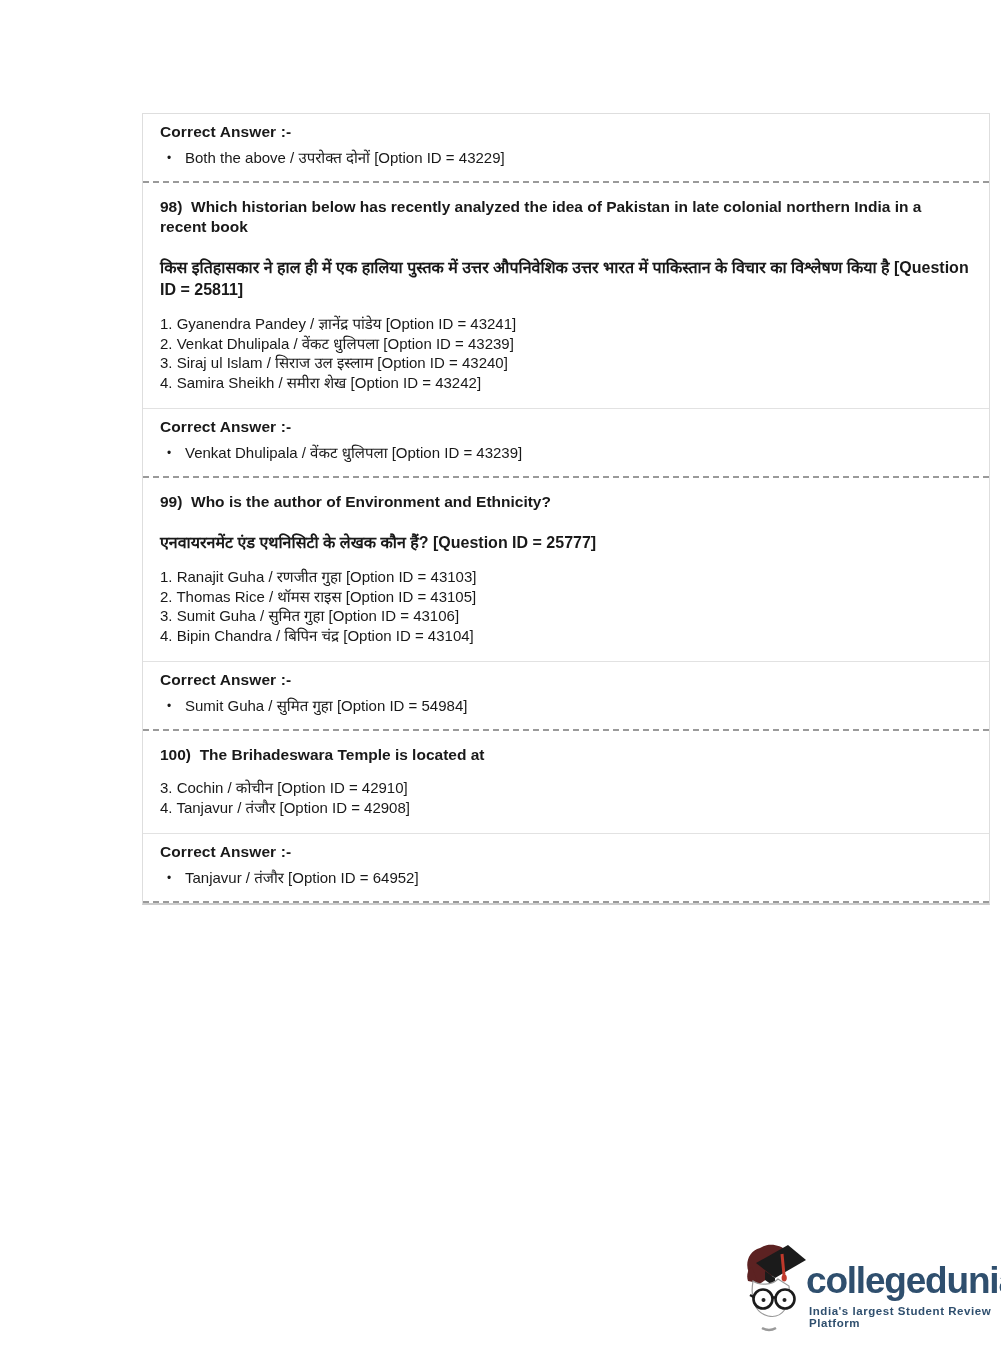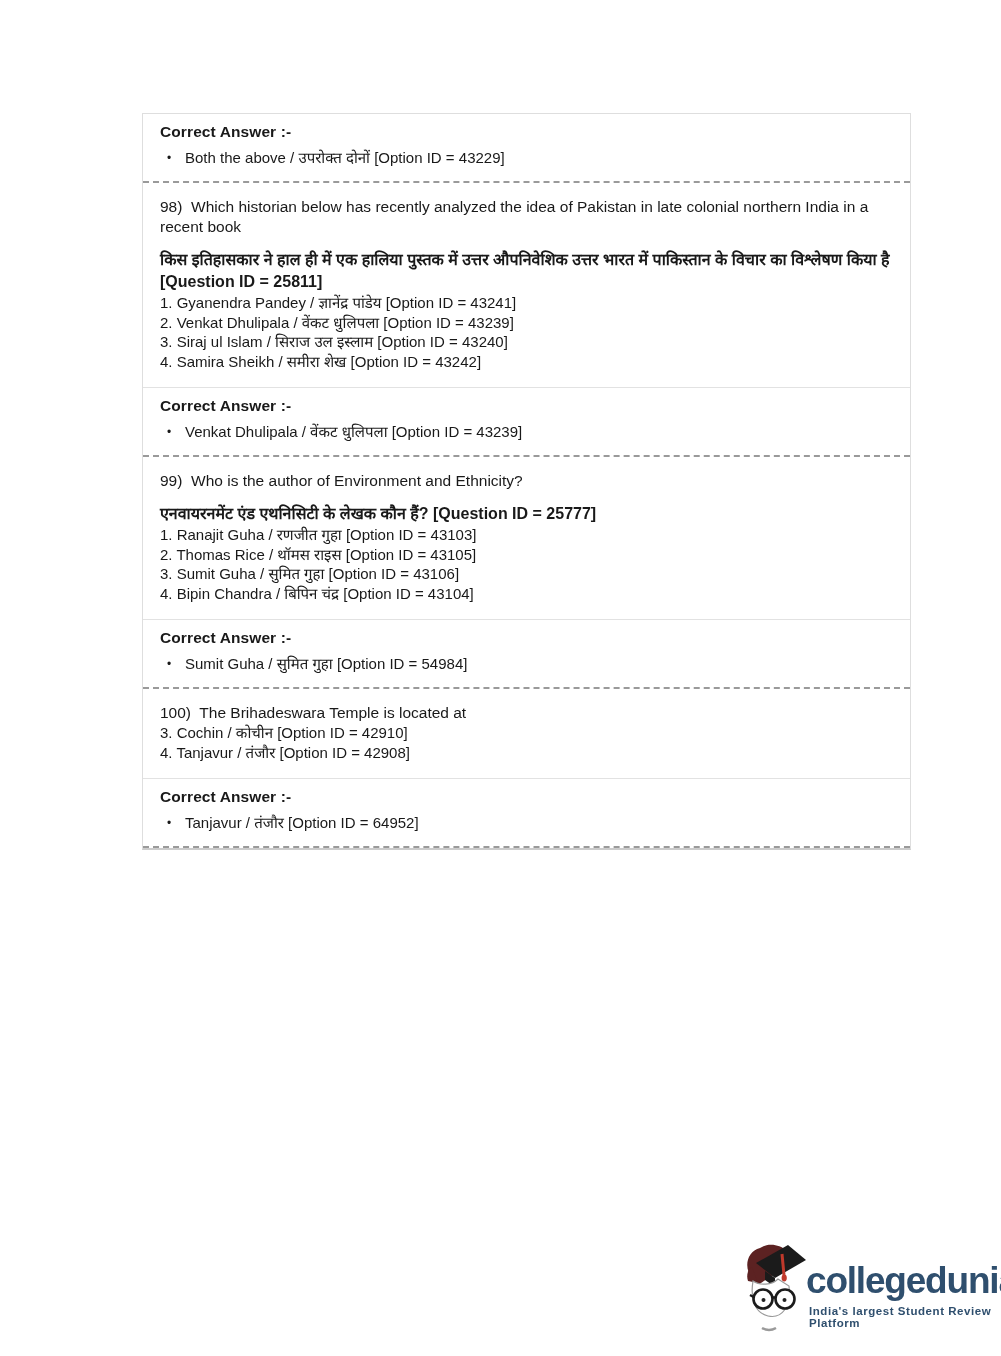--- a/index.html
+++ b/index.html
@@ -9,41 +9,41 @@
     position: relative;
     font-family: "Liberation Sans", sans-serif;
     color: #191919;
     overflow: hidden;
   }
 
   
   .doc {
     position: absolute;
     left: 142px; top: 113px;
-    width: 769px;
+    width: 848px;
     background: #ffffff;
     border: 1px solid #dedede;
     border-bottom: 2px solid #cccccc;
     font-size: 15px;
   }
   .block { padding-left: 17px; padding-right: 17px; }
 
   .ca-block { padding-top: 9px; padding-bottom: 13px; }
   .ca-label { font-weight: bold; font-size: 15.5px; letter-spacing: 0.1px; }
   .ca-line { display: flex; margin-top: 7px; padding-left: 7px; }
   .bullet { width: 18px; flex: 0 0 18px; font-size: 12px; line-height: 20px; text-align: left; }
   .ca-text { line-height: 20px; }
 
   .sep-dashed { border: none; border-top: 2px dashed #9a9a9a; height: 0; }
   .sep-solid  { border: none; border-top: 1px solid #e2e2e2; height: 0; }
 
   .q-block { padding-top: 14px; padding-bottom: 16px; }
-  .q-title { font-weight: normal; font-size: 15.5px; line-height: 20px; white-space: pre-wrap; }
-  .q-sub   { font-weight: bold; font-size: 16px; line-height: 22px; margin-top: 12px; white-space: pre-wrap; }
-  .q-options { list-style: none; }
+  .q-title { font-weight: bold; font-size: 15.5px; line-height: 20px; white-space: pre-wrap; }
+  .q-sub   { font-weight: bold; font-size: 16px; line-height: 22px; margin-top: 20px; white-space: pre-wrap; }
+  .q-options { list-style: none; margin-top: 13px; }
   .q-options li { line-height: 19.5px; }
 
   
   .brandmark { position: absolute; left: 742px; top: 1241px; display: flex; }
   .mascot { width: 64px; height: 92px; flex: 0 0 64px; }
   .brand-text { margin-left: 0; padding-top: 22px; }
   .brand-row { display: flex; align-items: flex-start; }
   .brand-name {
     font-size: 37px; font-weight: bold; line-height: 36px;
     letter-spacing: -1.2px; color: #2f4f6e;

